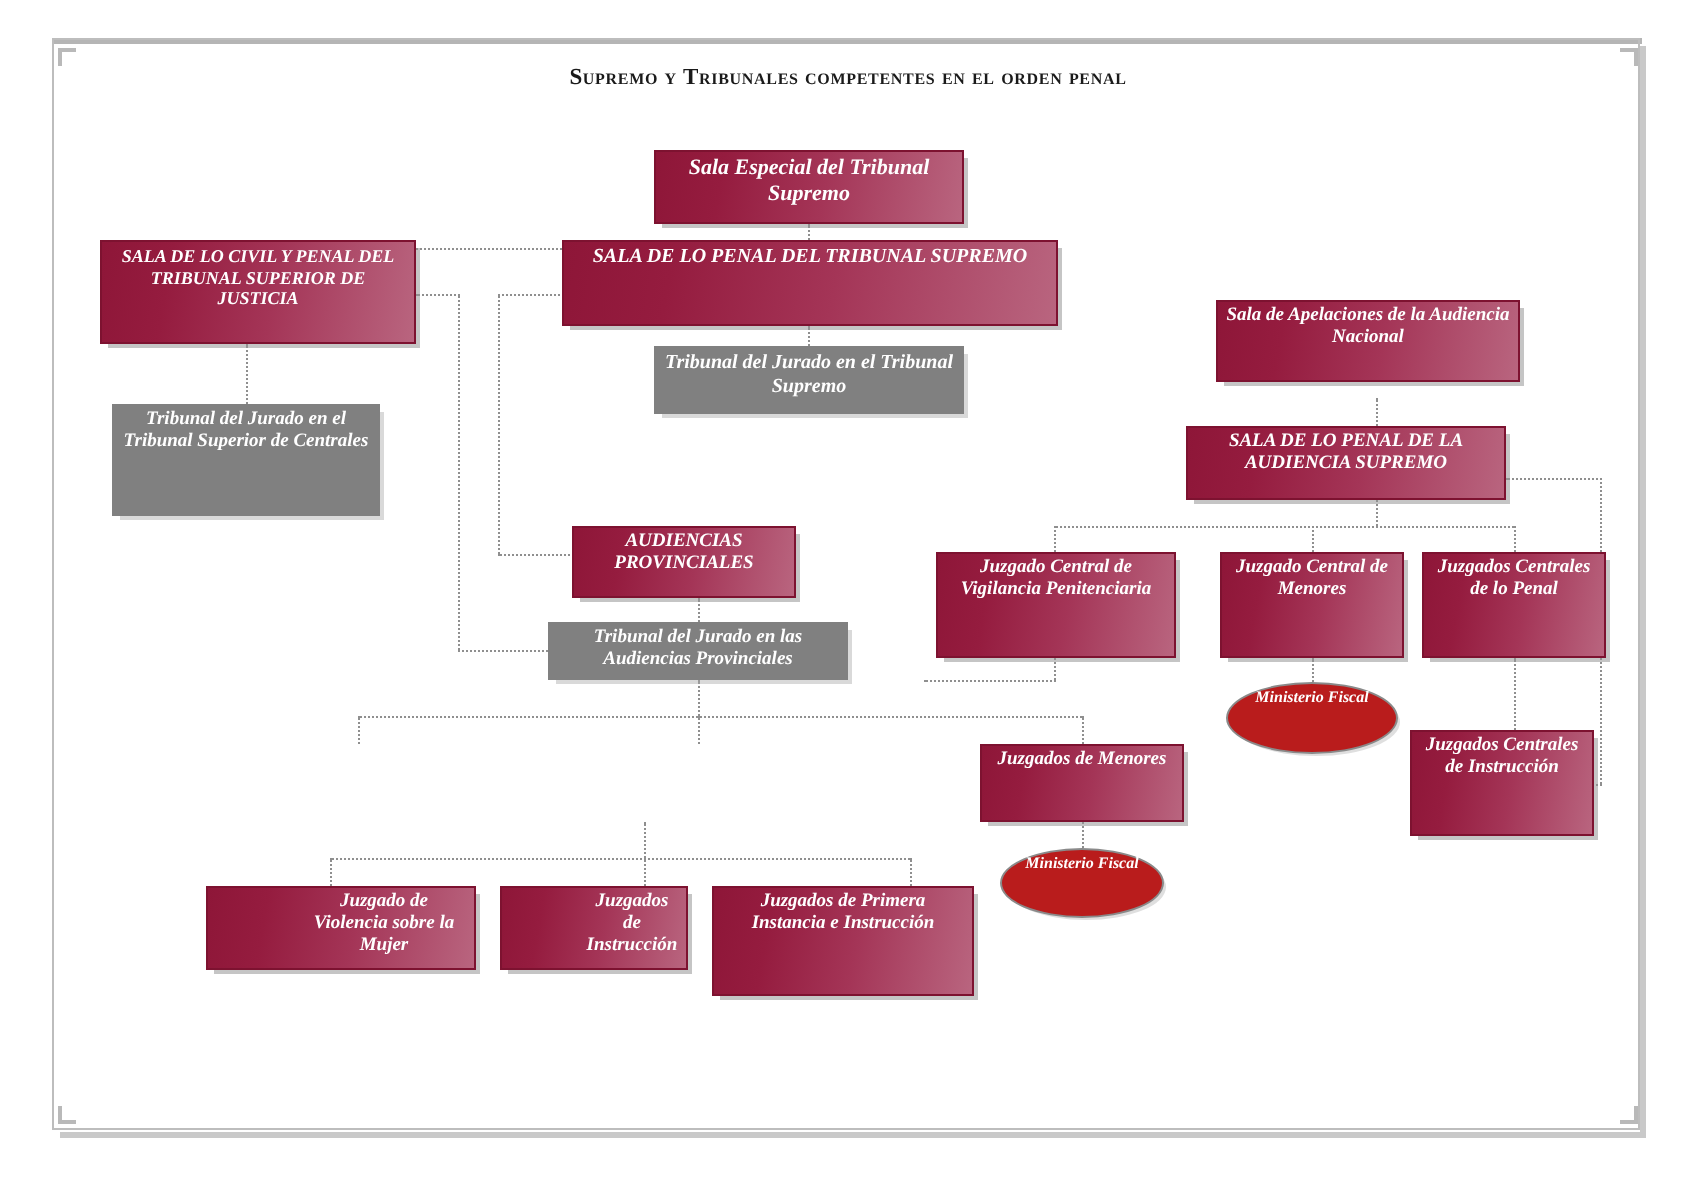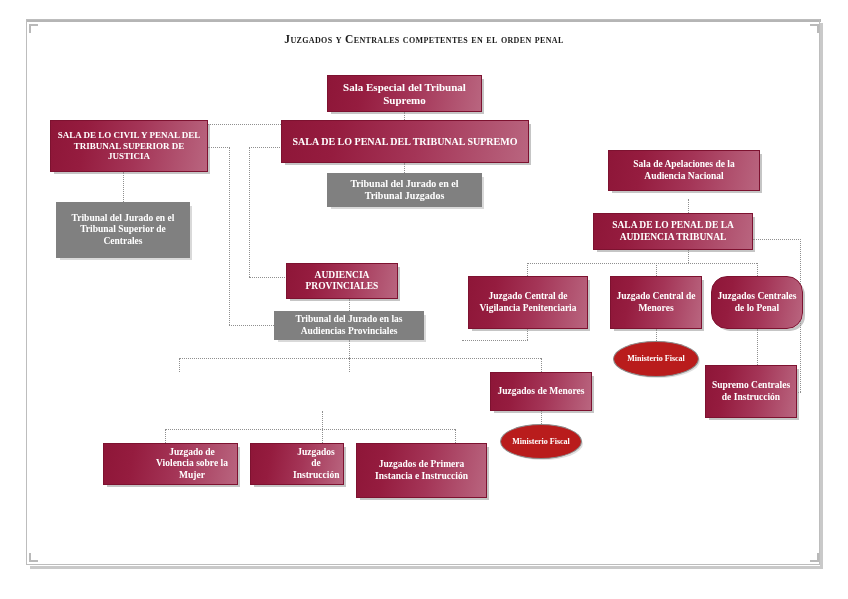--- a/index.html
+++ b/index.html
@@ -30,24 +30,24 @@
       font-variant:small-caps;letter-spacing:.35px;
       font-family:"Liberation Serif","DejaVu Serif",serif;}
 
   
   .conn{position:absolute;}
   .conn.h{border-top:1.6px dotted #8f8f8f;height:0;}
   .conn.v{border-left:1.6px dotted #8f8f8f;width:0;}
 
   
   .node{position:absolute;box-sizing:border-box;display:flex;
-        align-items:center;justify-content:center;text-align:center;
+        justify-content:center;text-align:center;
         color:#ffffff;font-weight:bold;line-height:1.17;
         font-family:"Liberation Serif","DejaVu Serif",serif;
-        padding:2px 4px;z-index:3;}
+        padding:2px 4px;z-index:3;font-style:italic;}
   .node .lbl{display:block;width:100%;}
 
   
   .node.maroon{
      background:linear-gradient(100deg,#8e1638 0%,#951c3f 22%,#a43557 55%,#b9657f 100%);
      box-shadow:3px 3px 0 -1px rgba(150,150,150,.55);
      border:1px solid #7d1230;}
   
   .node.gray{background:#808080;border:1px solid #808080;
      box-shadow:3px 3px 0 -1px rgba(170,170,170,.45);}
@@ -66,21 +66,21 @@
 
   <div class="frame-top-bar"></div>
   <div class="page-frame"></div>
   <div class="frame-shadow-b"></div>
   <div class="frame-shadow-r"></div>
   <div class="corner tl"></div>
   <div class="corner tr"></div>
   <div class="corner bl"></div>
   <div class="corner br"></div>
 
-  <div class="diagram-title">Juzgados y Centrales competentes en el orden penal</div>
+  <div class="diagram-title">Supremo y Tribunales competentes en el orden penal</div>
 
   <div class="conn v" style="left:404px;top:112px;height:14px;"></div>
 
   <div class="conn v" style="left:404px;top:163px;height:10px;"></div>
 
   <div class="conn h" style="left:208px;top:124px;width:73px;"></div>
 
   <div class="conn v" style="left:123px;top:172px;height:30px;"></div>
 
   <div class="conn h" style="left:208px;top:147px;width:22px;"></div>
@@ -129,61 +129,61 @@
 
   <div class="node maroon fs11" style="left:327px;top:75px;width:155px;height:37px;">
     <span class="lbl">Sala Especial del Tribunal Supremo</span>
   </div>
 
   <div class="node maroon fs10" style="left:281px;top:120px;width:248px;height:43px;">
     <span class="lbl">SALA DE LO PENAL DEL TRIBUNAL SUPREMO</span>
   </div>
 
   <div class="node gray fs10" style="left:327px;top:173px;width:155px;height:34px;">
-    <span class="lbl">Tribunal del Jurado en el Tribunal Juzgados</span>
+    <span class="lbl">Tribunal del Jurado en el Tribunal Supremo</span>
   </div>
 
   <div class="node maroon fs9" style="left:50px;top:120px;width:158px;height:52px;">
     <span class="lbl">SALA DE LO CIVIL Y PENAL DEL TRIBUNAL SUPERIOR DE JUSTICIA</span>
   </div>
 
   <div class="node gray fs95" style="left:56px;top:202px;width:134px;height:56px;">
     <span class="lbl">Tribunal del Jurado en el Tribunal Superior de Centrales</span>
   </div>
 
   <div class="node maroon fs95" style="left:608px;top:150px;width:152px;height:41px;">
     <span class="lbl">Sala de Apelaciones de la Audiencia Nacional</span>
   </div>
 
   <div class="node maroon fs95" style="left:593px;top:213px;width:160px;height:37px;">
-    <span class="lbl">SALA DE LO PENAL DE LA AUDIENCIA TRIBUNAL</span>
+    <span class="lbl">SALA DE LO PENAL DE LA AUDIENCIA SUPREMO</span>
   </div>
 
   <div class="node maroon fs95" style="left:286px;top:263px;width:112px;height:36px;">
-    <span class="lbl">AUDIENCIA PROVINCIALES</span>
+    <span class="lbl">AUDIENCIAS PROVINCIALES</span>
   </div>
 
   <div class="node gray fs95" style="left:274px;top:311px;width:150px;height:29px;">
     <span class="lbl">Tribunal del Jurado en las Audiencias Provinciales</span>
   </div>
 
   <div class="node maroon fs95" style="left:610px;top:276px;width:92px;height:53px;">
     <span class="lbl">Juzgado Central de Menores</span>
   </div>
 
   <div class="node maroon fs95" style="left:468px;top:276px;width:120px;height:53px;">
     <span class="lbl">Juzgado Central de Vigilancia Penitenciaria</span>
   </div>
 
-  <div class="node maroon fs95" style="left:711px;top:276px;width:92px;height:53px;border-radius:16px;">
+  <div class="node maroon fs95" style="left:711px;top:276px;width:92px;height:53px;">
     <span class="lbl">Juzgados Centrales de lo Penal</span>
   </div>
 
   <div class="node maroon fs95" style="left:705px;top:365px;width:92px;height:53px;">
-    <span class="lbl">Supremo Centrales de Instrucción</span>
+    <span class="lbl">Juzgados Centrales de Instrucción</span>
   </div>
 
   <div class="node ellipse" style="left:613px;top:341px;width:86px;height:36px;">
     <span class="lbl">Ministerio Fiscal</span>
   </div>
 
 
 
   <div class="node maroon fs95" style="left:490px;top:372px;width:102px;height:39px;">
     <span class="lbl">Juzgados de Menores</span>

